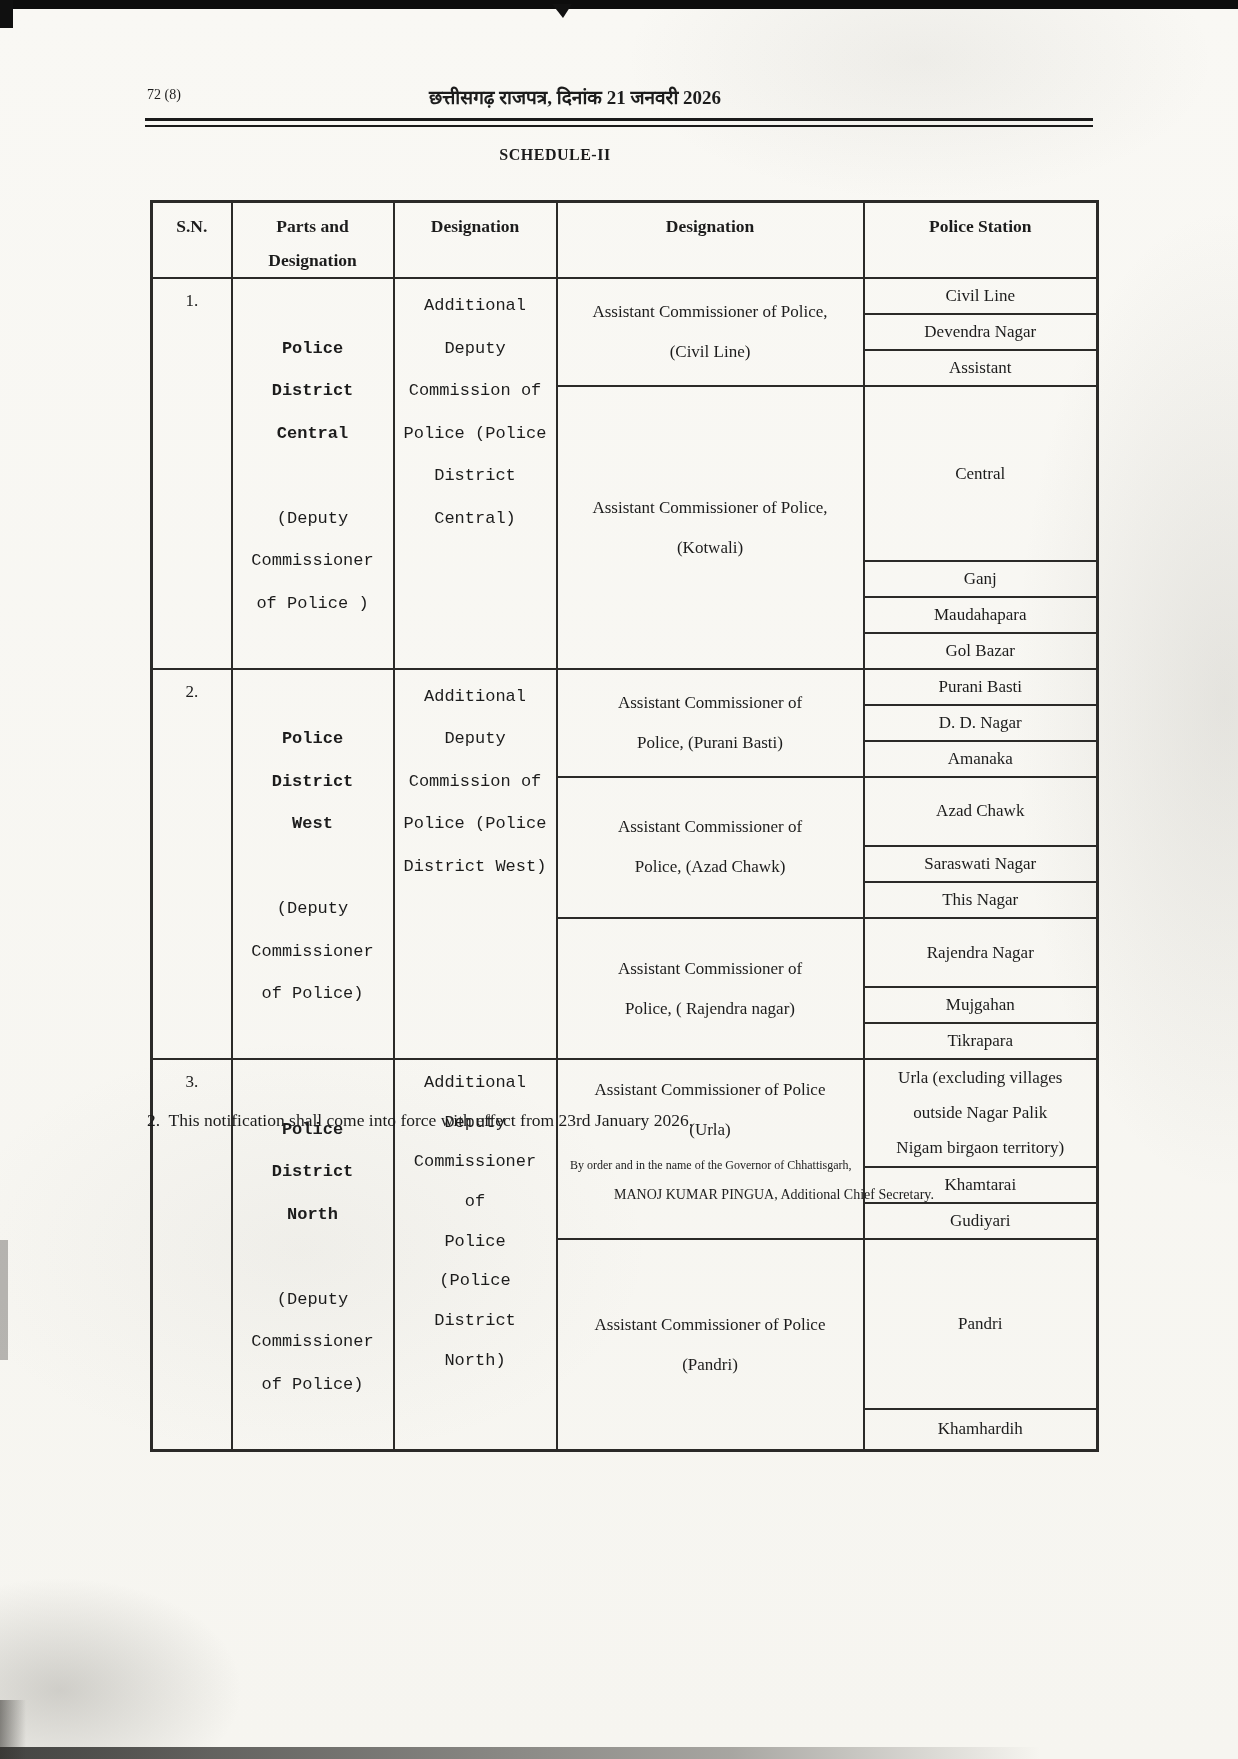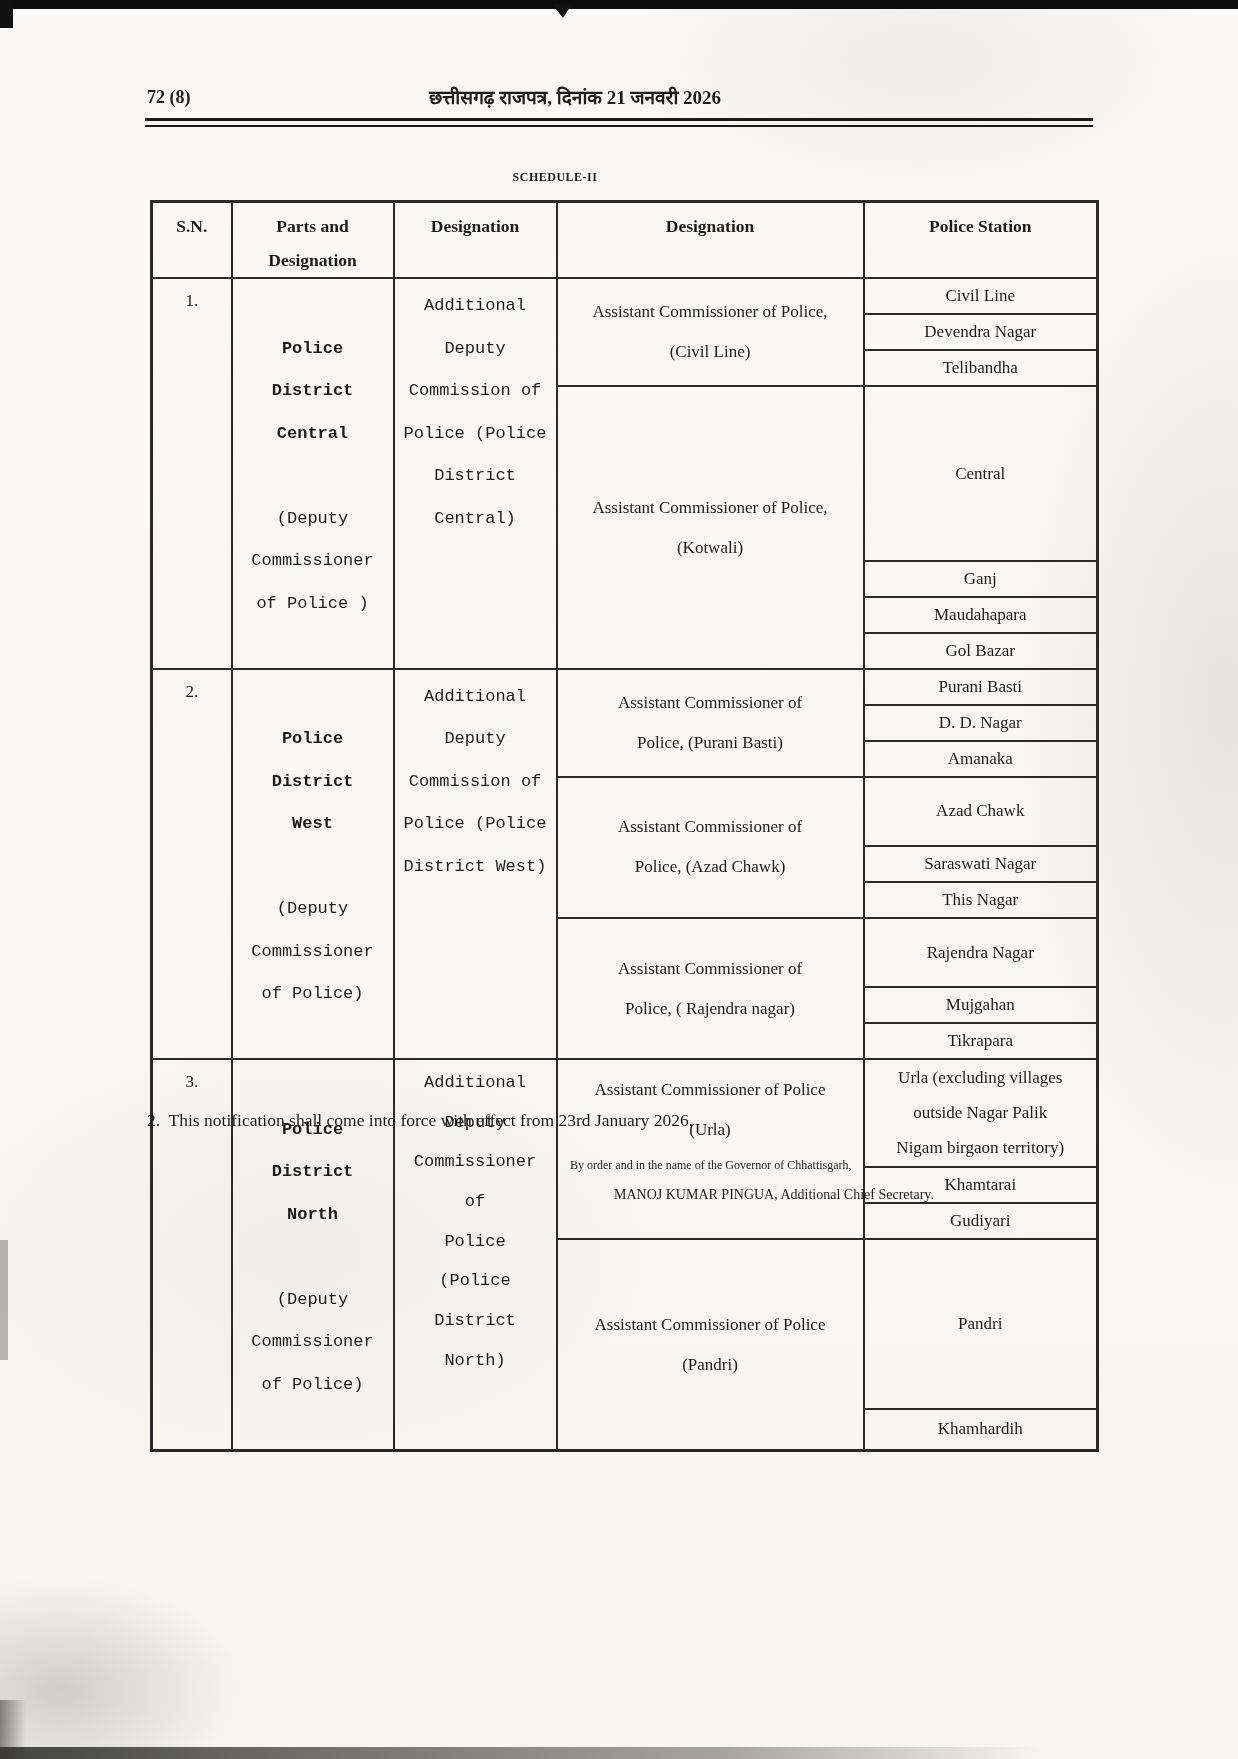--- a/index.html
+++ b/index.html
@@ -24,27 +24,27 @@
   .top-bar { left: 0; top: 0; width: 100%; height: 9px; background: #0d0d0d; }
   .top-notch { left: 552px; top: 4px; width: 20px; height: 14px; background: #111;
     clip-path: polygon(0 0, 100% 0, 55% 100%); }
   .top-left-mark { left: 0; top: 0; width: 13px; height: 28px; background: #101010; }
   .bottom-bar { left: 0; top: 1747px; width: 1040px; height: 12px;
     background: linear-gradient(to right, rgba(40,40,38,0.85), rgba(70,68,64,0.45) 70%, transparent); }
   .bottom-corner { left: 0; top: 1700px; width: 26px; height: 59px;
     background: linear-gradient(to right, rgba(50,48,44,0.55), transparent); }
   .left-streak { left: 0; top: 1240px; width: 8px; height: 120px; background: rgba(60,58,54,0.35); }
 
-  .page-number { position: absolute; left: 147px; top: 87px; font-size: 18px; font-weight: bold; }
+  .page-number { position: absolute; left: 147px; top: 87px; font-size: 14px; font-weight: normal; }
   .header-center { position: absolute; left: 150px; top: 84px; width: 850px;
     text-align: center; font-size: 19px; font-weight: bold; }
   .rule-1 { position: absolute; left: 145px; top: 118px; width: 948px; height: 3px; background: #1b1b1b; }
   .rule-2 { position: absolute; left: 145px; top: 125px; width: 948px; height: 2px; background: #1b1b1b; }
   .schedule-title { position: absolute; left: 150px; top: 146px; width: 810px;
-    text-align: center; font-size: 12px; font-weight: bold; letter-spacing: 0.5px; margin-top: 24px; }
+    text-align: center; font-size: 16px; font-weight: bold; letter-spacing: 0.5px; }
 
   table.schedule {
     position: absolute; left: 150px; top: 200px; width: 946px;
     border-collapse: collapse; table-layout: fixed;
     border: 3px solid #2b2a28;
   }
   .schedule th, .schedule td {
     border: 2px solid #2b2a28;
     font-size: 17px; color: #1c1c1c;
     text-align: center; white-space: pre-line;
@@ -120,21 +120,21 @@
 Police (Police
 District Central)</td>
         <td class="acp" rowspan="3">Assistant Commissioner of Police,
 (Civil Line)</td>
         <td class="station">Civil Line</td>
       </tr>
       <tr>
         <td class="station">Devendra Nagar</td>
       </tr>
       <tr>
-        <td class="station">Telibandha</td>
+        <td class="station">Assistant</td>
       </tr>
       <tr>
         <td class="acp" rowspan="4">Assistant Commissioner of Police,
 (Kotwali)</td>
         <td class="station">Central</td>
       </tr>
       <tr>
         <td class="station">Ganj</td>
       </tr>
       <tr>

